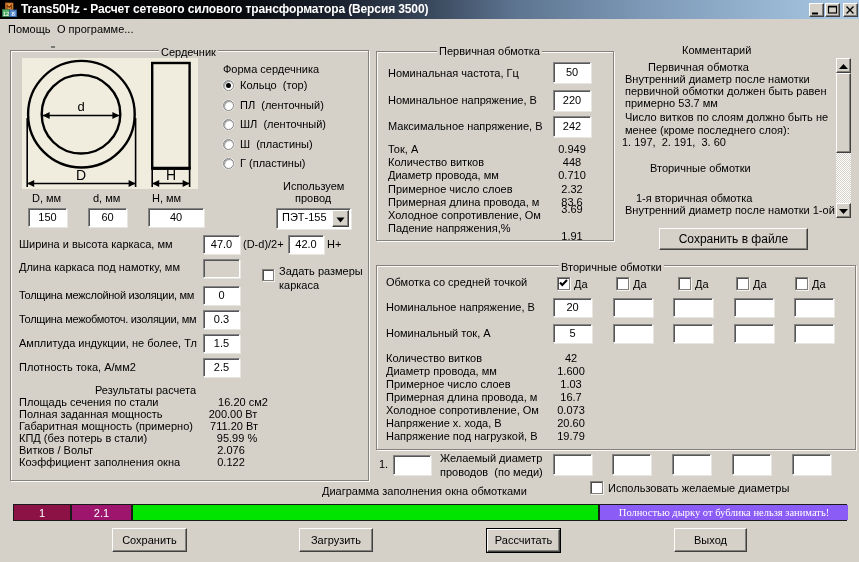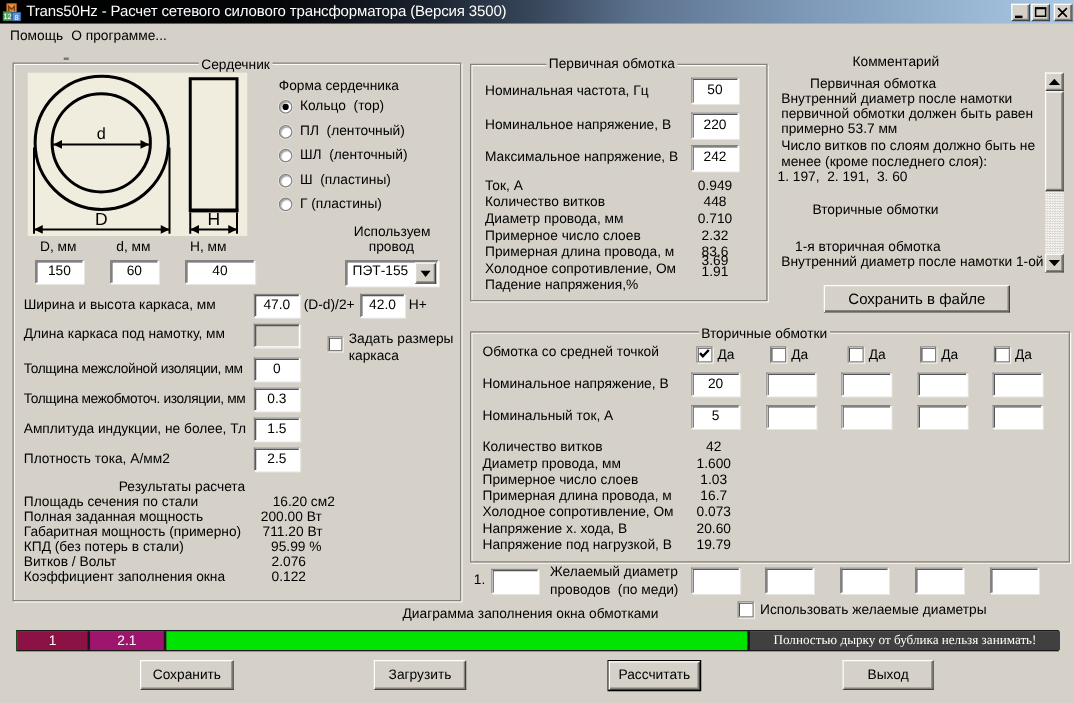--- a/index.html
+++ b/index.html
@@ -1,21 +1,21 @@
 <!DOCTYPE html>
 <html><head><meta charset="utf-8"><style>
 html,body{margin:0;padding:0;}
 body{width:859px;height:562px;overflow:hidden;background:#d5d1c9;
  font-family:"Liberation Sans",sans-serif;font-size:11px;color:#000;}
 .abs{position:absolute;}
 #win{position:relative;width:859px;height:562px;}
 
 #title{left:0;top:0;width:859px;height:19px;
  background:linear-gradient(to right,#000 0%,#050608 26%,#1b2330 40%,#39485c 50%,#5d7490 60%,#7d99b7 75%,#9cb9d6 92%,#abc8e5 100%);}
-#title .txt{left:21px;top:2px;color:#fff;font-weight:normal;font-size:12px;white-space:nowrap;}
+#title .txt{left:21px;top:2px;color:#fff;font-weight:bold;font-size:12px;white-space:nowrap;}
 .wbtn{width:15px;height:14px;top:3px;background:#d5d1c9;
  border:1px solid;border-color:#fff #404040 #404040 #fff;
  box-shadow:inset -1px -1px 0 #808080;box-sizing:border-box;}
 
 #menu{left:0;top:19px;width:859px;height:21px;background:#d5d1c9;}
 
 .gb{border:1px solid #84827a;box-shadow:1px 1px 0 #fbfaf7,inset 1px 1px 0 #fbfaf7;}
 .gbl{background:#d5d1c9;padding:0 2px;white-space:nowrap;}
 
 .edit{background:#fff;border:1px solid;border-color:#848484 #fff #fff #848484;
@@ -166,21 +166,21 @@
 <div class="abs val" style="left:537px;top:156px;width:70px;">448</div>
 <div class="abs lbl" style="left:388px;top:169px;">Диаметр провода, мм</div>
 <div class="abs val" style="left:537px;top:169px;width:70px;">0.710</div>
 <div class="abs lbl" style="left:388px;top:183px;">Примерное число слоев</div>
 <div class="abs val" style="left:537px;top:183px;width:70px;">2.32</div>
 <div class="abs lbl" style="left:388px;top:196px;">Примерная длина провода, м</div>
 <div class="abs val" style="left:537px;top:196px;width:70px;">83.6</div>
 <div class="abs lbl" style="left:388px;top:209px;">Холодное сопротивление, Ом</div>
 <div class="abs val" style="left:537px;top:203px;width:70px;">3.69</div>
 <div class="abs lbl" style="left:388px;top:222px;">Падение напряжения,%</div>
-<div class="abs val" style="left:537px;top:212px;width:70px;">1.91</div>
+<div class="abs val" style="left:537px;top:230px;width:70px;">1.91</div>
 
 <div class="abs lbl" style="left:682px;top:44px;">Комментарий</div>
 <div class="abs lbl" style="left:648px;top:61px;">Первичная обмотка</div>
 <div class="abs lbl" style="left:625px;top:85px;">первичной обмотки должен быть равен</div>
 <div class="abs lbl" style="left:625px;top:73px;">Внутренний диаметр после намотки</div>
 <div class="abs lbl" style="left:625px;top:97px;">примерно 53.7 мм</div>
 <div class="abs lbl" style="left:625px;top:111px;">Число витков по слоям должно быть не</div>
 <div class="abs lbl" style="left:625px;top:124px;">менее (кроме последнего слоя):</div>
 <div class="abs lbl" style="left:622px;top:136px;">1. 197,&nbsp; 2. 191,&nbsp; 3. 60</div>
 <div class="abs lbl" style="left:650px;top:162px;">Вторичные обмотки</div>
@@ -251,21 +251,21 @@
 <div class="abs edit" style="left:672px;top:454px;width:39px;height:21px;"></div>
 <div class="abs edit" style="left:732px;top:454px;width:39px;height:21px;"></div>
 <div class="abs edit" style="left:792px;top:454px;width:39px;height:21px;"></div>
 <div class="abs chk" style="left:590px;top:481px;"></div>
 <div class="abs lbl" style="left:608px;top:482px;">Использовать желаемые диаметры</div>
 
 <div class="abs lbl" style="left:322px;top:485px;">Диаграмма заполнения окна обмотками</div>
 <div class="abs" style="left:13px;top:504px;width:834px;height:17px;background:#00e400;border:1px solid #1a1a1a;box-sizing:border-box;">
  <div class="abs" style="left:0;top:0;width:56px;height:15px;background:#8c1145;border-right:2px solid #1a1a1a;color:#fff;text-align:center;line-height:16px;">1</div>
  <div class="abs" style="left:58px;top:0;width:59px;height:15px;background:#9d156d;border-right:2px solid #1a1a1a;color:#fff;text-align:center;line-height:16px;">2.1</div>
- <div class="abs" style="left:584px;top:0;width:248px;height:15px;background:#404040;border-left:2px solid #1a1a1a;color:#fff;text-align:center;line-height:15px;font-family:'Liberation Serif',serif;font-size:10.5px;white-space:nowrap;">Полностью дырку от бублика нельзя занимать!</div>
+ <div class="abs" style="left:584px;top:0;width:248px;height:15px;background:#8b5cf6;border-left:2px solid #1a1a1a;color:#fff;text-align:center;line-height:15px;font-family:'Liberation Serif',serif;font-size:10.5px;white-space:nowrap;">Полностью дырку от бублика нельзя занимать!</div>
 </div>
 
 <div class="abs btn" style="left:112px;top:528px;width:75px;height:24px;line-height:22px;">Сохранить</div>
 <div class="abs btn" style="left:299px;top:528px;width:74px;height:24px;line-height:22px;">Загрузить</div>
 <div class="abs" style="left:486px;top:528px;width:75px;height:25px;border:1px solid #000;box-sizing:border-box;">
       <div class="btn" style="width:100%;height:100%;line-height:21px;">Рассчитать</div>
     </div>
 <div class="abs btn" style="left:674px;top:528px;width:73px;height:24px;line-height:22px;">Выход</div>
 </div>
 </body></html>

